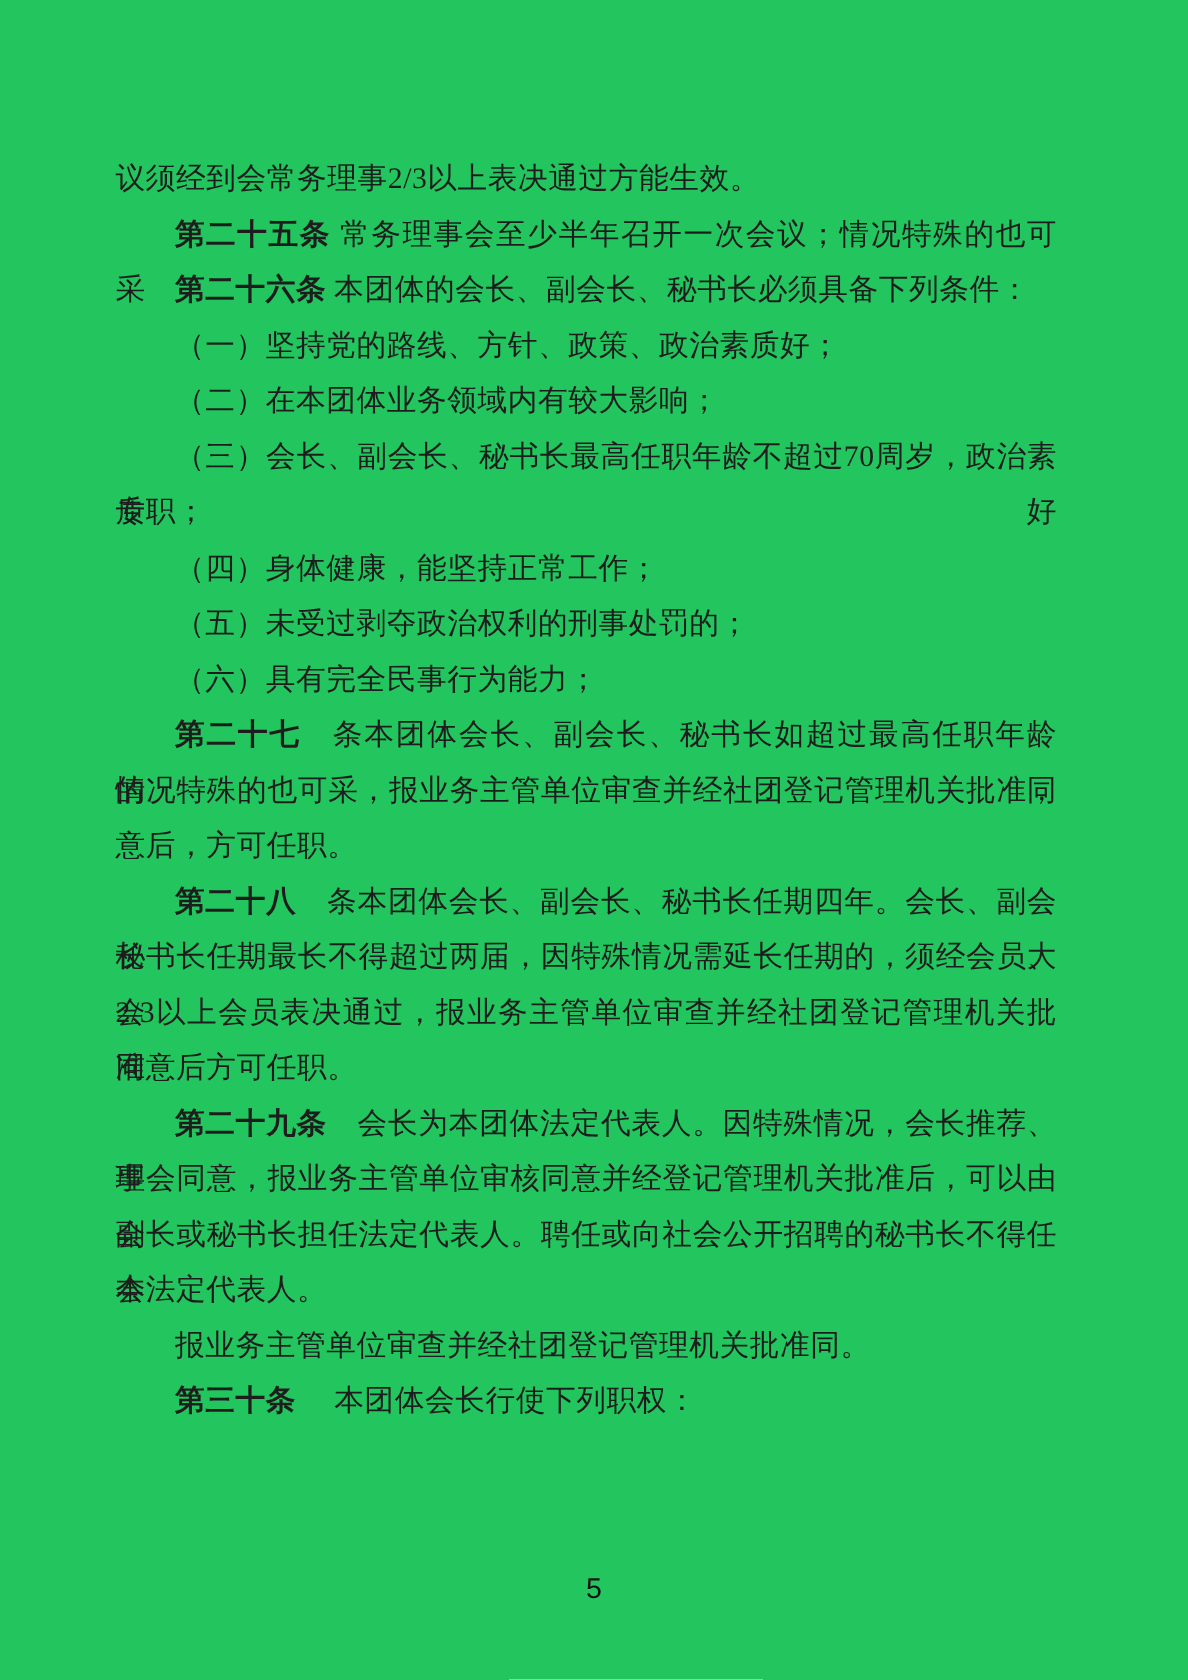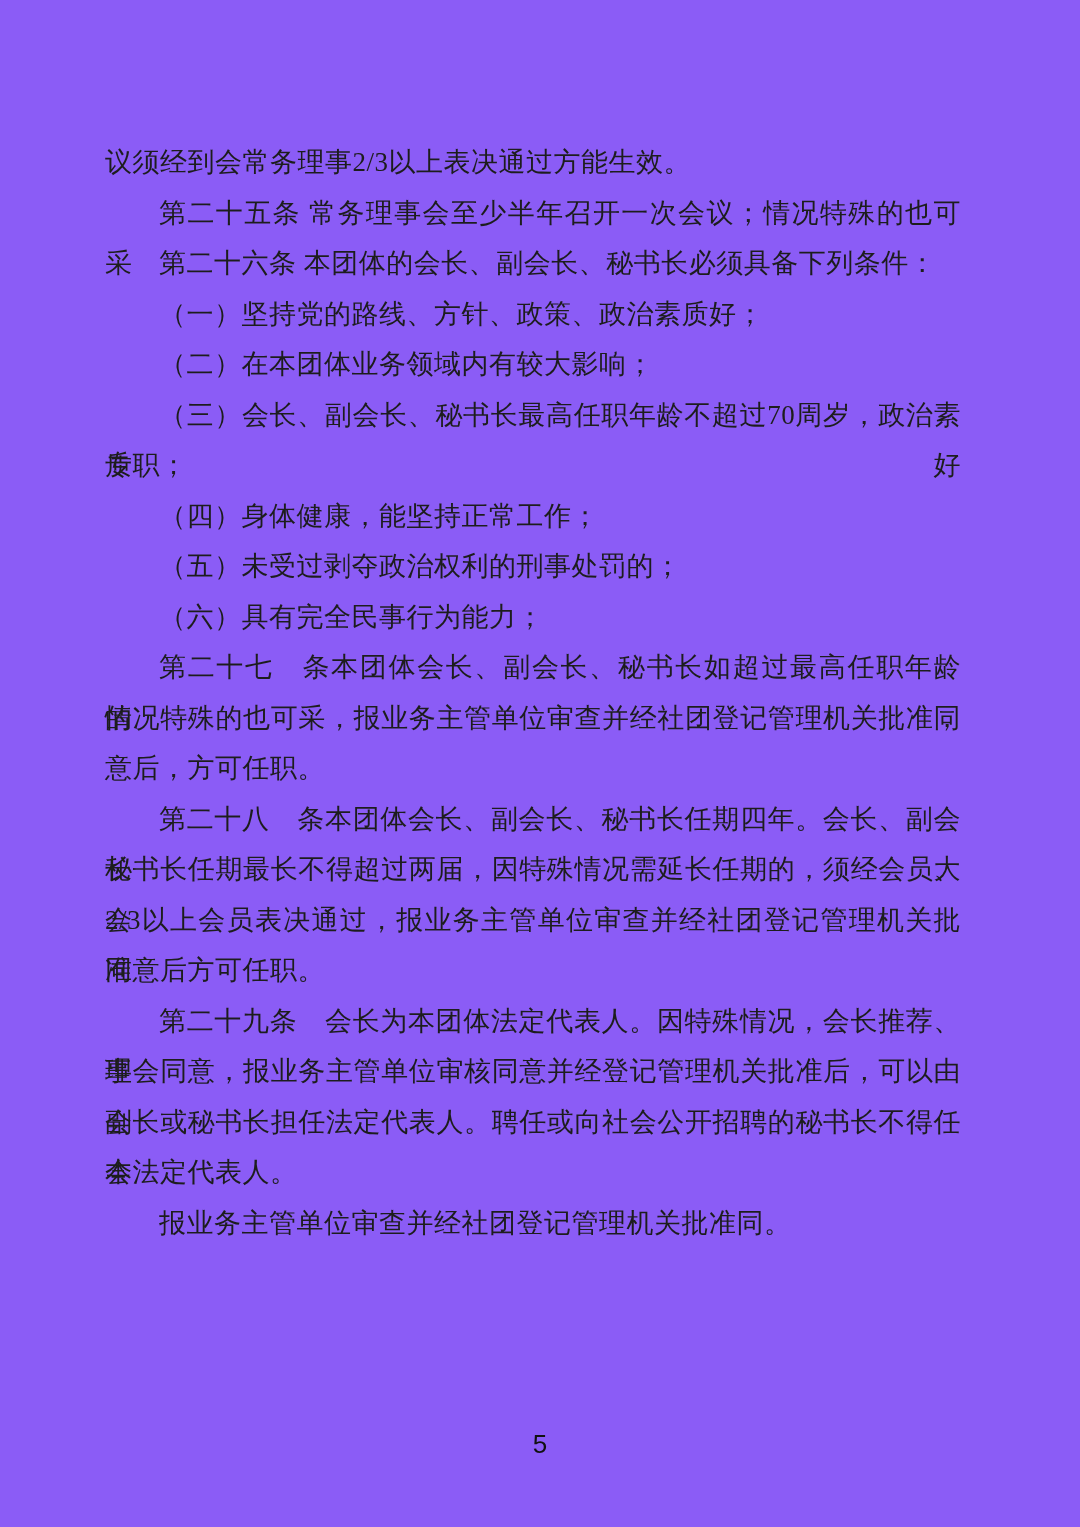--- a/index.html
+++ b/index.html
@@ -12,21 +12,21 @@
     height: 1527px;
     position: relative;
     font-family: "Liberation Serif", "DejaVu Serif", serif;
     color: #1d1d1d;
   }
   .page {
     position: absolute;
     left: 0; top: 0;
     width: 1080px;
     height: 1527px;
-    background: #8b5cf6;
+    background: #22c55e;
     overflow: hidden;
   }
   .content {
     position: absolute;
     left: 105px;
     top: 137px;
     width: 856px;
   }
   .line {
     height: 50.5px;
@@ -38,21 +38,21 @@
     overflow: visible;
   }
   .line.indent {
     text-indent: 54px;
   }
   .line.justify {
     text-align: justify;
     text-align-last: justify;
   }
   .line b {
-    font-weight: 400;
+    font-weight: 700;
   }
   .footer {
     position: absolute;
     left: 0;
     top: 1428px;
     width: 1080px;
     text-align: center;
     font-family: "Liberation Sans", "DejaVu Sans", sans-serif;
     font-size: 26px;
     line-height: 32px;
@@ -79,17 +79,18 @@
       <div class="line">意后，方可任职。</div>
       <div class="line indent justify"><b>第二十八</b>　条本团体会长、副会长、秘书长任期四年。会长、副会长、</div>
       <div class="line justify">秘书长任期最长不得超过两届，因特殊情况需延长任期的，须经会员大会</div>
       <div class="line justify">2/3以上会员表决通过，报业务主管单位审查并经社团登记管理机关批准</div>
       <div class="line">同意后方可任职。</div>
       <div class="line indent justify"><b>第二十九条</b>　会长为本团体法定代表人。因特殊情况，会长推荐、理</div>
       <div class="line justify">事会同意，报业务主管单位审核同意并经登记管理机关批准后，可以由副</div>
       <div class="line justify">会长或秘书长担任法定代表人。聘任或向社会公开招聘的秘书长不得任本</div>
       <div class="line">会法定代表人。</div>
       <div class="line indent">报业务主管单位审查并经社团登记管理机关批准同。</div>
+      <div class="line indent"><b>第三十条</b>　 本团体会长行使下列职权：</div>
     </div>
   <div class="footer">
     <span>5</span>
   </div>
 </div>
 
 </body></html>

